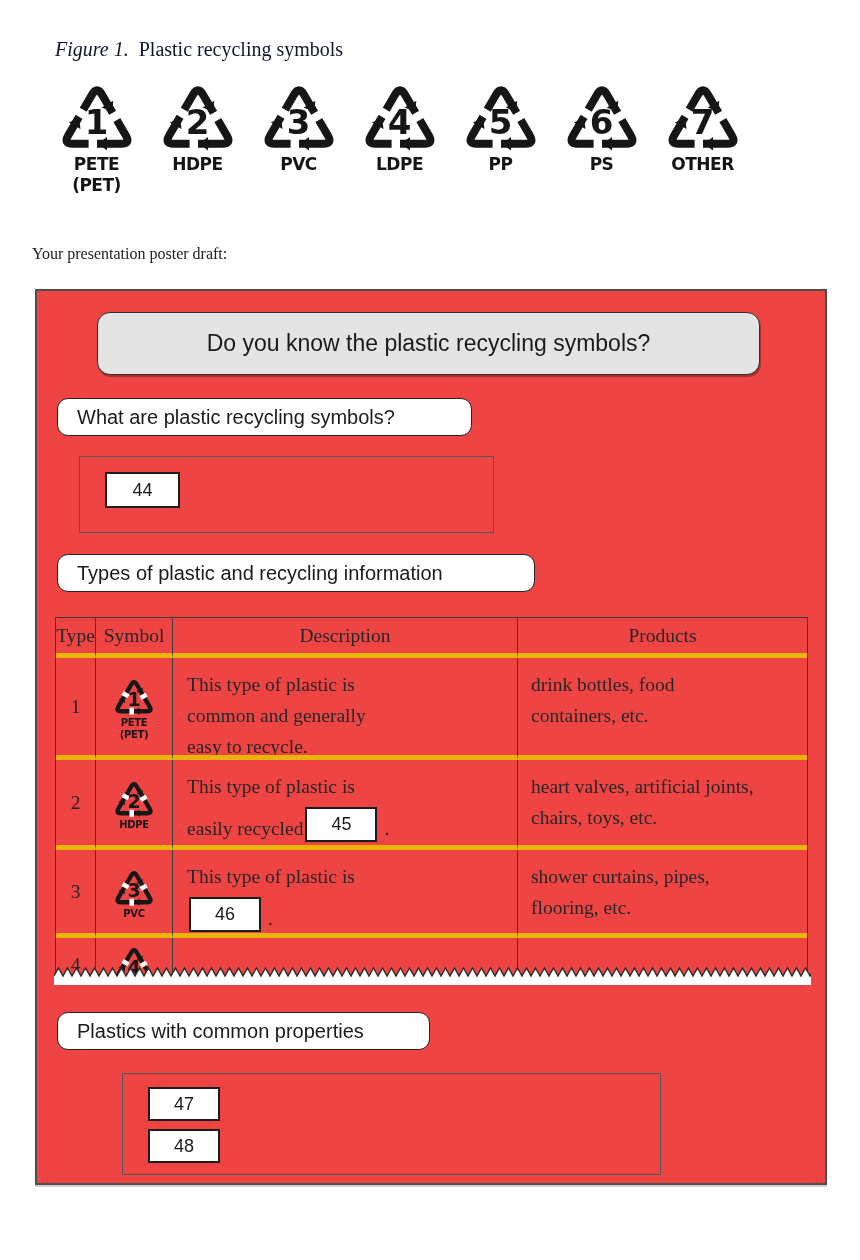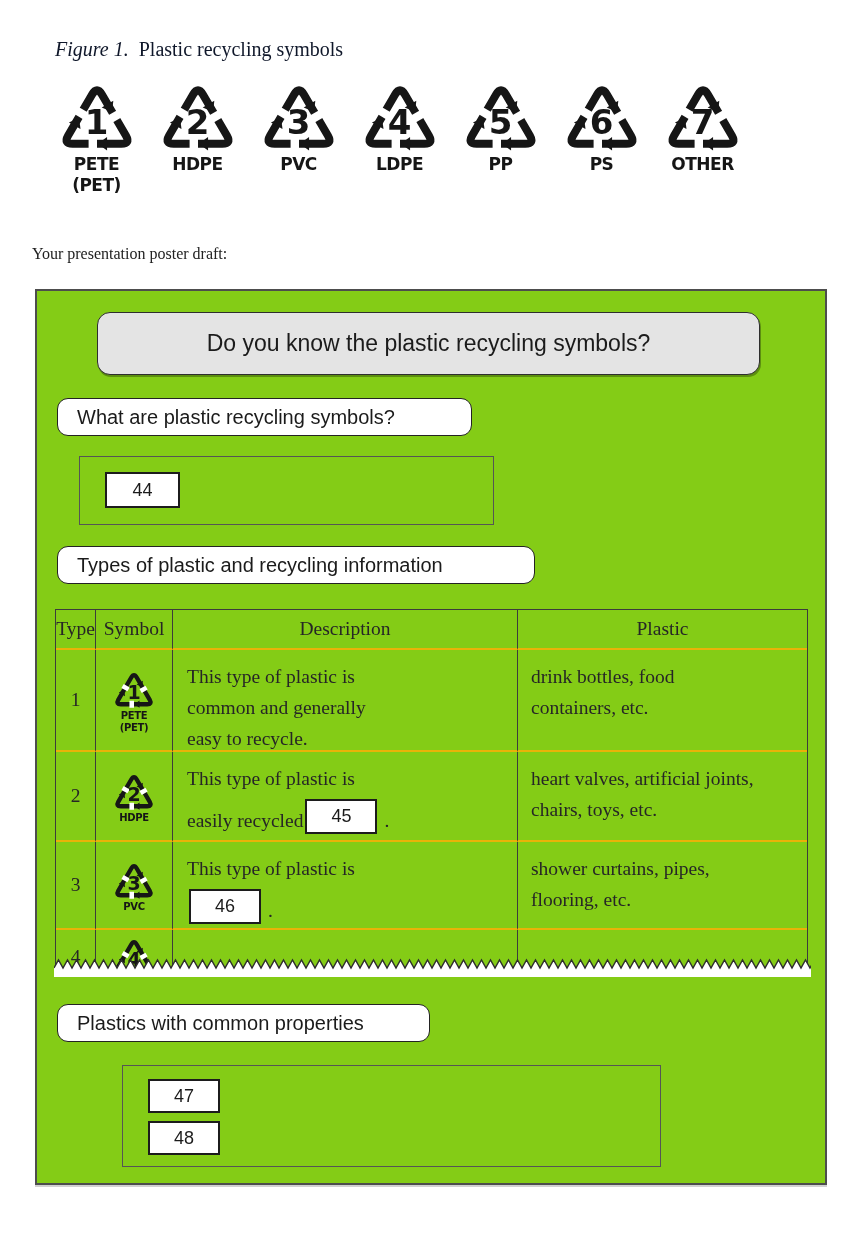--- a/index.html
+++ b/index.html
@@ -27,21 +27,21 @@
     font-family:"DejaVu Sans", sans-serif; font-weight:bold; font-size:17px;
     letter-spacing:-0.5px; color:#161616; line-height:20px; margin-top:1px;
   }
 
   
   .intro { margin:50px 0 0 32px; font-size:16px; color:#222; }
 
   
   .poster {
     margin:26px 0 0 35px; width:792px; height:896px;
-    border:2px solid #4d4d4d; background:#84cc16; position:relative;
+    border:2px solid #4d4d4d; background:#ef4444; position:relative;
     box-shadow:0 2px 0 rgba(0,0,0,0.18);
   }
   .banner {
     margin:21px 0 0 60px; width:663px; height:63px; border-radius:13px;
     border:1.6px solid #2e2e2e; background:#e4e4e4;
     display:flex; align-items:center; justify-content:center;
     font-family:"Liberation Sans", sans-serif; font-size:23px; color:#1b1b1b;
     box-shadow:1px 2px 0 rgba(0,0,0,0.3);
   }
   .pill {
@@ -51,34 +51,34 @@
   }
   .pill-1 { width:415px; margin-top:23px; }
   .pill-2 { width:478px; margin-top:21px; }
   .pill-3 { width:373px; margin-top:37px; }
 
   .blank-box {
     width:75px; height:36px; border:2.2px solid #1c1c1c; background:#fff;
     display:flex; align-items:center; justify-content:center;
     font-family:"Liberation Sans", sans-serif; font-size:18px; color:#1b1b1b;
   }
-  .box44-outer { margin:20px 0 0 42px; width:415px; height:69px; border:1.5px solid #555; padding:15px 0 6px 25px; }
+  .box44-outer { margin:20px 0 0 42px; width:415px; height:77px; border:1.5px solid #555; padding:15px 0 6px 25px; }
   .bottom-outer { margin:23px 0 0 85px; width:539px; height:102px; border:1.5px solid #555; padding:13px 0 0 25px; }
   .bottom-outer .blank-box { height:34px; width:72px; }
   .bottom-outer .blank-box + .blank-box { margin-top:8px; }
 
   
   .types-table {
     position:relative; margin:25px 0 0 18px; width:753px;
     border:1.5px solid #3c3c3c; border-bottom:none;
     display:grid; grid-template-columns:40px 77px 345px 1fr;
     grid-template-rows:40px 102px 90px 88px 37px;
     font-size:19.5px; color:#262626;
   }
-  .cell { border-right:1px solid #3c3c3c; border-bottom:2px solid #eab308; overflow:hidden; }
+  .cell { border-right:1px solid #3c3c3c; border-bottom:5px solid #eab308; overflow:hidden; }
   .cell.last-col { border-right:none; }
   .cell.last-row { border-bottom:none; }
   .t-head { display:flex; align-items:center; justify-content:center; }
   .type-cell { display:flex; align-items:center; justify-content:center; }
   .type-cell.bottom { align-items:flex-end; padding-bottom:1px; line-height:1; }
   .symbol-cell { display:flex; flex-direction:column; align-items:center; justify-content:center; }
   .symbol-cell.clip { justify-content:flex-start; padding-top:4px; }
   .tri-wrap-sm { position:relative; width:46px; height:42px; flex:none; }
   .tri-wrap-sm svg { position:absolute; left:0; top:0; width:100%; height:100%; }
   .tri-wrap-sm .sym-num { font-size:19px; }
@@ -199,21 +199,21 @@
       <div class="blank-box">44</div>
     </div>
 
     <div class="pill pill-2">Types of plastic and recycling information</div>
 
     <div class="types-table">
 
       <div class="cell t-head">Type</div>
       <div class="cell t-head">Symbol</div>
       <div class="cell t-head">Description</div>
-      <div class="cell t-head last-col">Plastic</div>
+      <div class="cell t-head last-col">Products</div>
 
       <div class="cell type-cell">1</div>
       <div class="cell symbol-cell">
         <div class="tri-wrap-sm">
             <svg viewBox="0 0 100 92">
               <use href="#recsym"></use>
             </svg>
           <span class="sym-num">1</span>
           </div>
         <div class="sym-label-sm">PETE</div>

